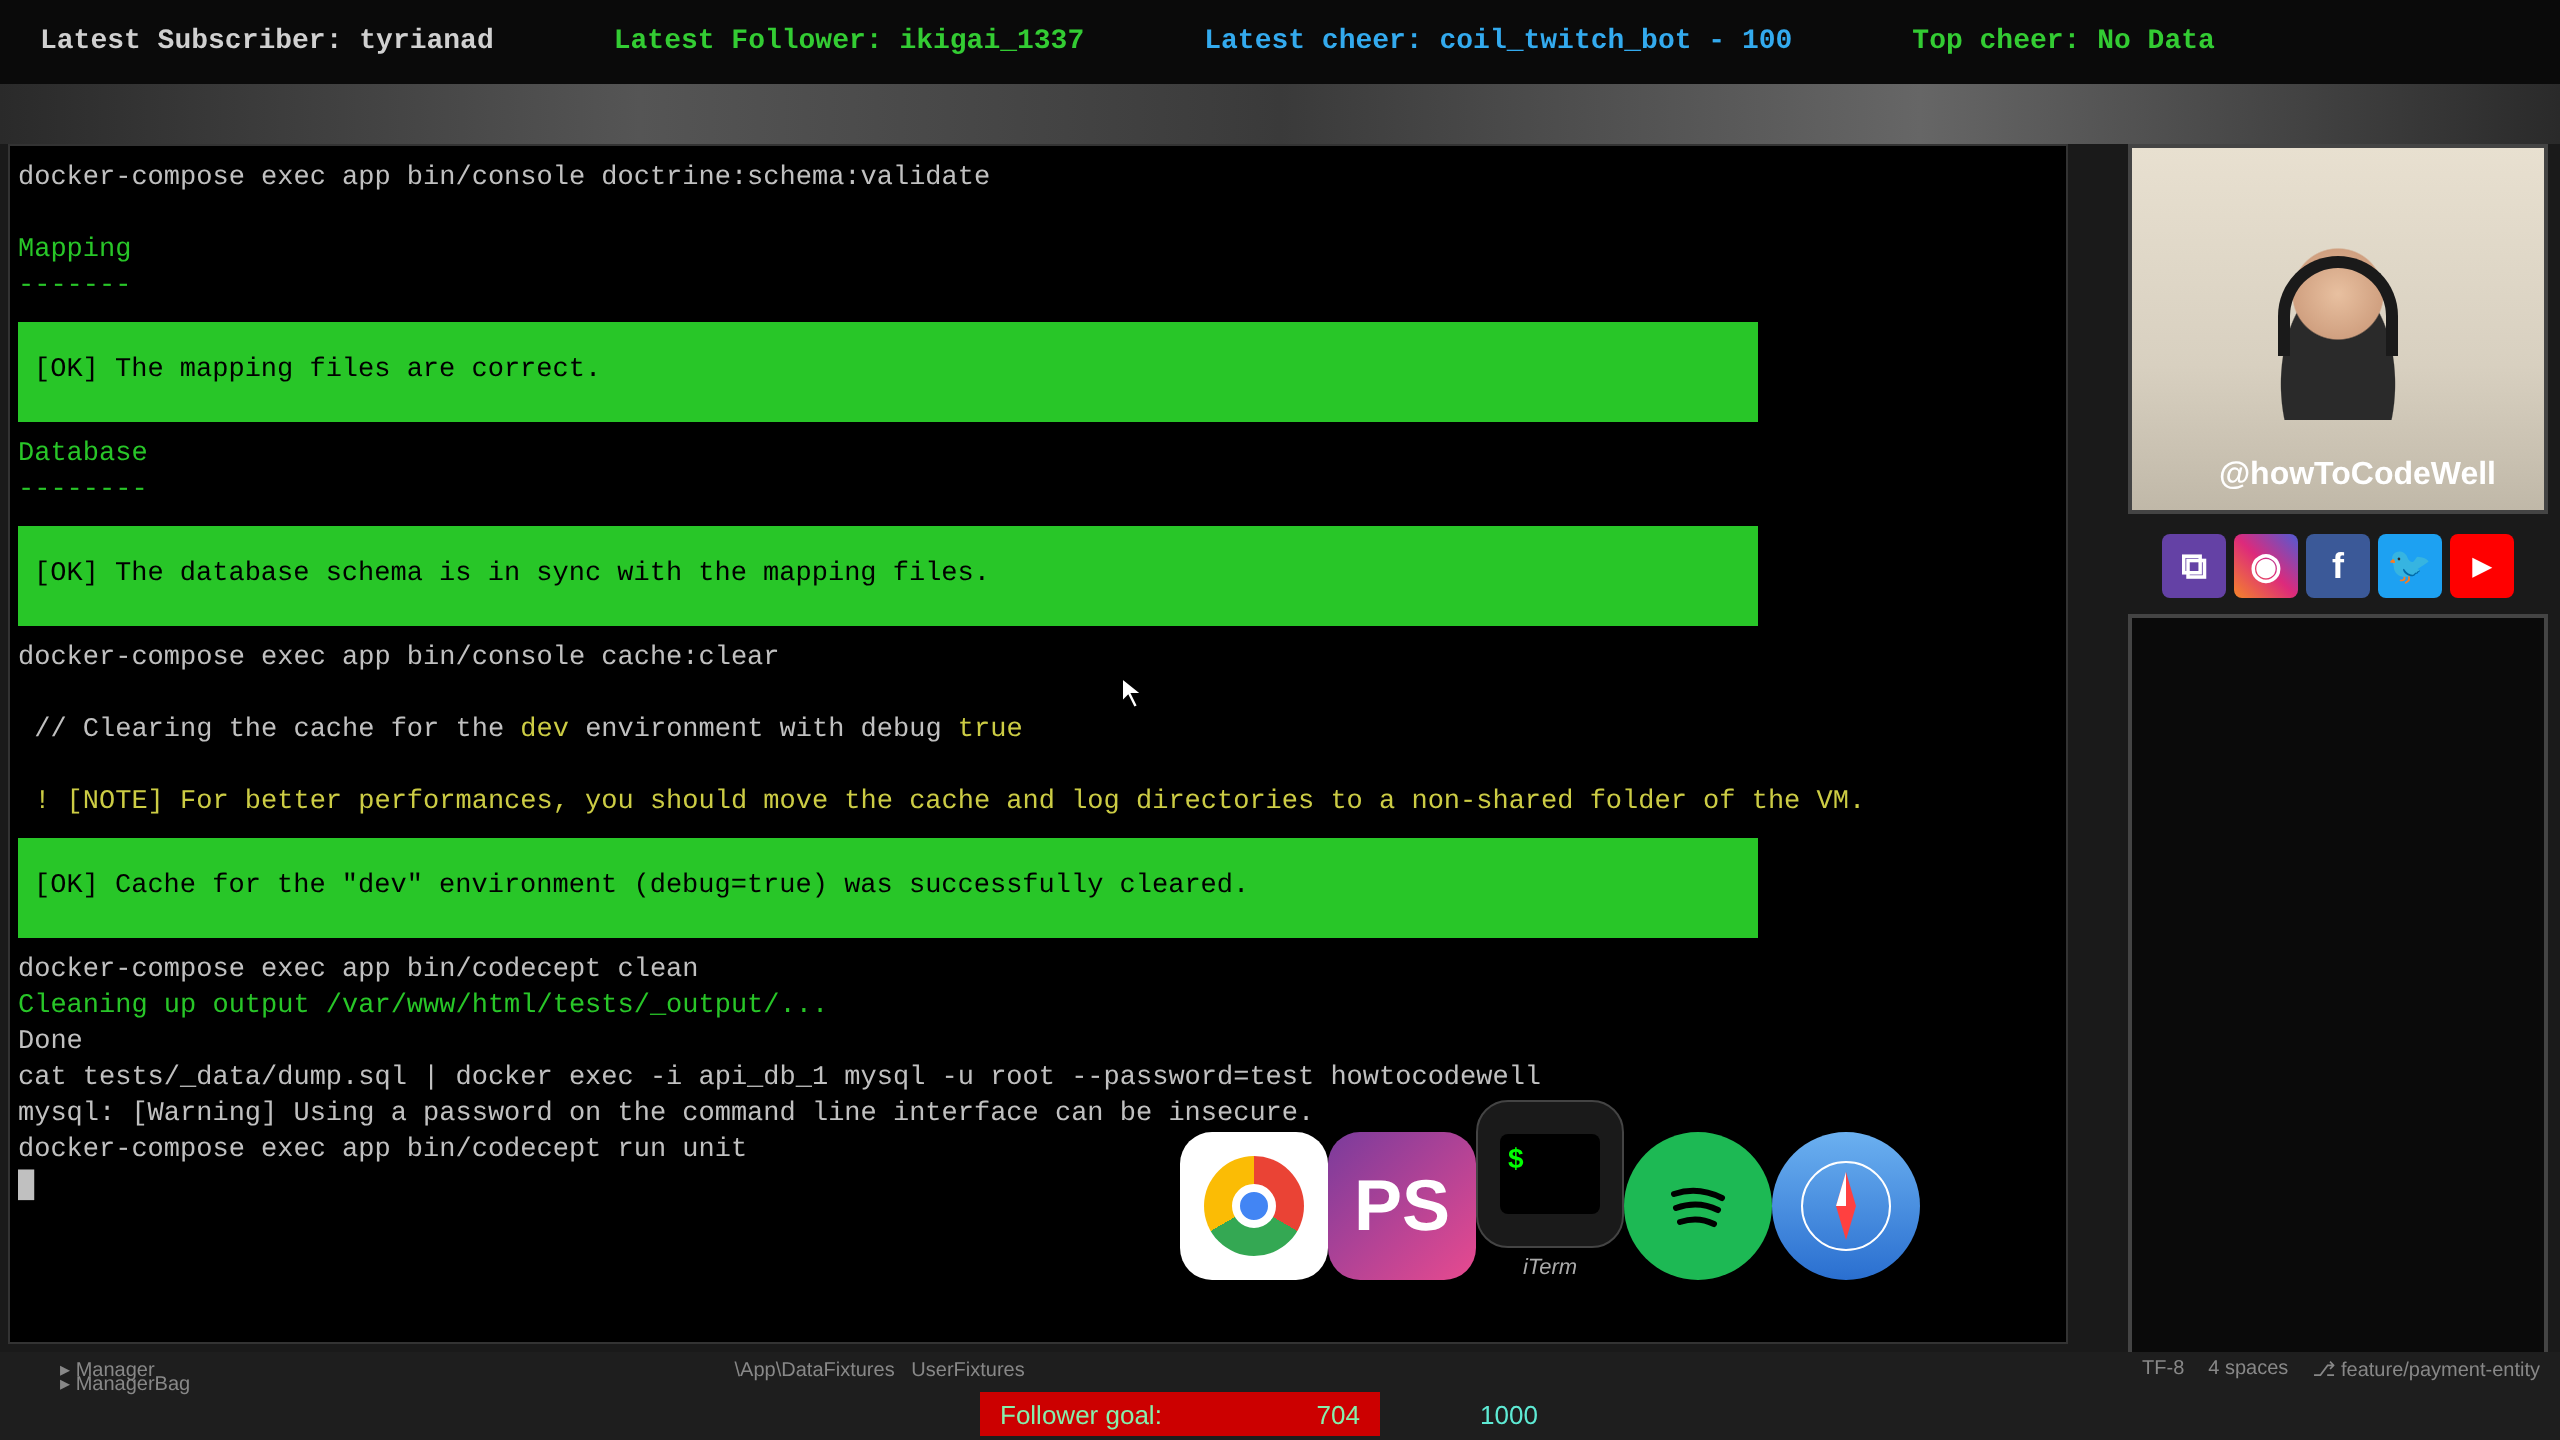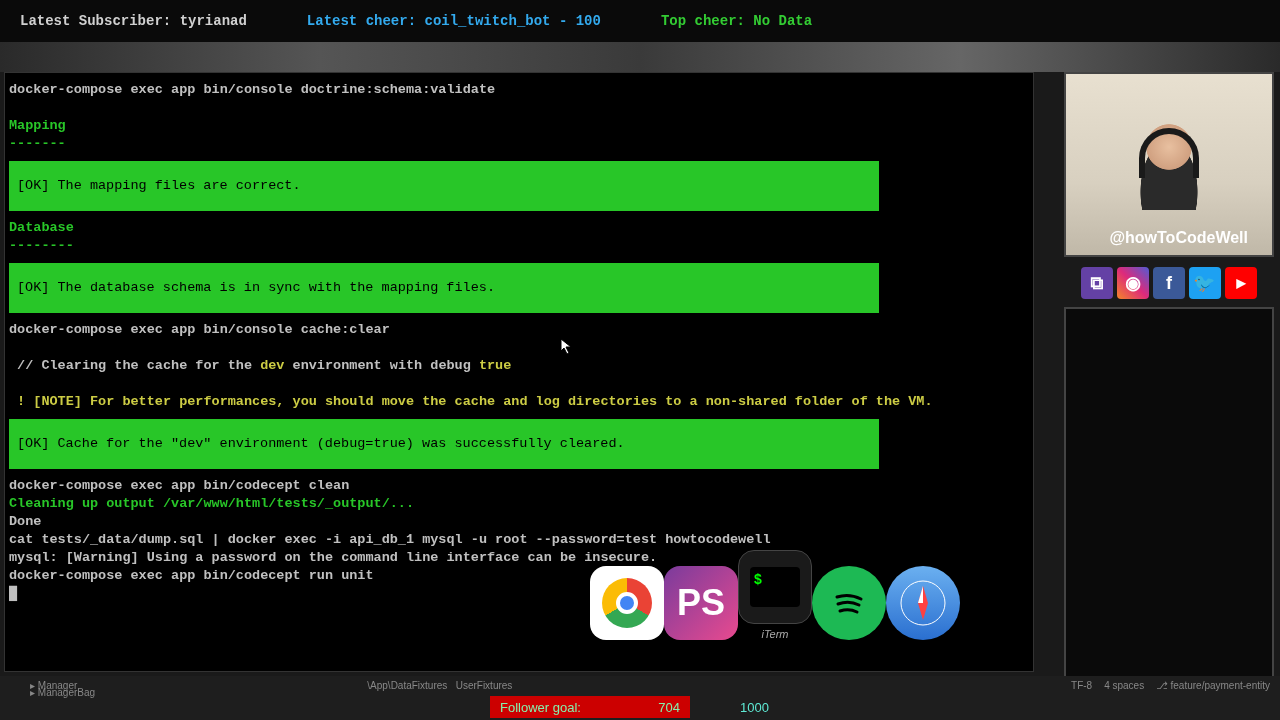--- a/index.html
+++ b/index.html
@@ -37,21 +37,21 @@
 .terminal-pane {
   position: absolute; left: 4px; top: 0; width: 1030px; height: 600px;
   background: #000;
   border: 1px solid #333;
   padding: 8px 4px;
   font-size: 13.5px;
   line-height: 18px;
   color: #c0c0c0;
   overflow: hidden;
 }
-.terminal-pane .line { white-space: pre; font-weight: bold; }
+.terminal-pane .line { white-space: pre; }
 .ok-box {
   background: #28c628;
   color: #000;
   width: 870px;
   padding: 16px 8px;
   margin: 8px 0;
   font-weight: normal;
 }
 .green-txt { color: #28c628; }
 .yellow-txt { color: #cccc44; }
@@ -150,20 +150,21 @@
   position: absolute; left: 560px; top: 338px;
   width: 14px; height: 18px; pointer-events: none;
 }
 .cursor-ptr svg { width: 100%; height: 100%; }
 </style>
 </head>
 <body>
 
 <div class="top-bar">
   <span class="sub"><span>Latest Subscriber: </span><span>tyrianad</span></span>
+  <span class="follow"><span>Latest Follower: </span><span>ikigai_1337</span></span>
   <span class="cheer1"><span>Latest cheer: </span><span>coil_twitch_bot - 100</span></span>
   <span class="cheer2"><span>Top cheer: </span><span>No Data</span></span>
 </div>
 <div class="bg-strip"></div>
 
 <div class="main-wrap">
   <div class="terminal-pane">
     <div class="line">docker-compose exec app bin/console doctrine:schema:validate</div>
     <div class="line">&nbsp;</div>
     <div class="line green-txt">Mapping</div>

